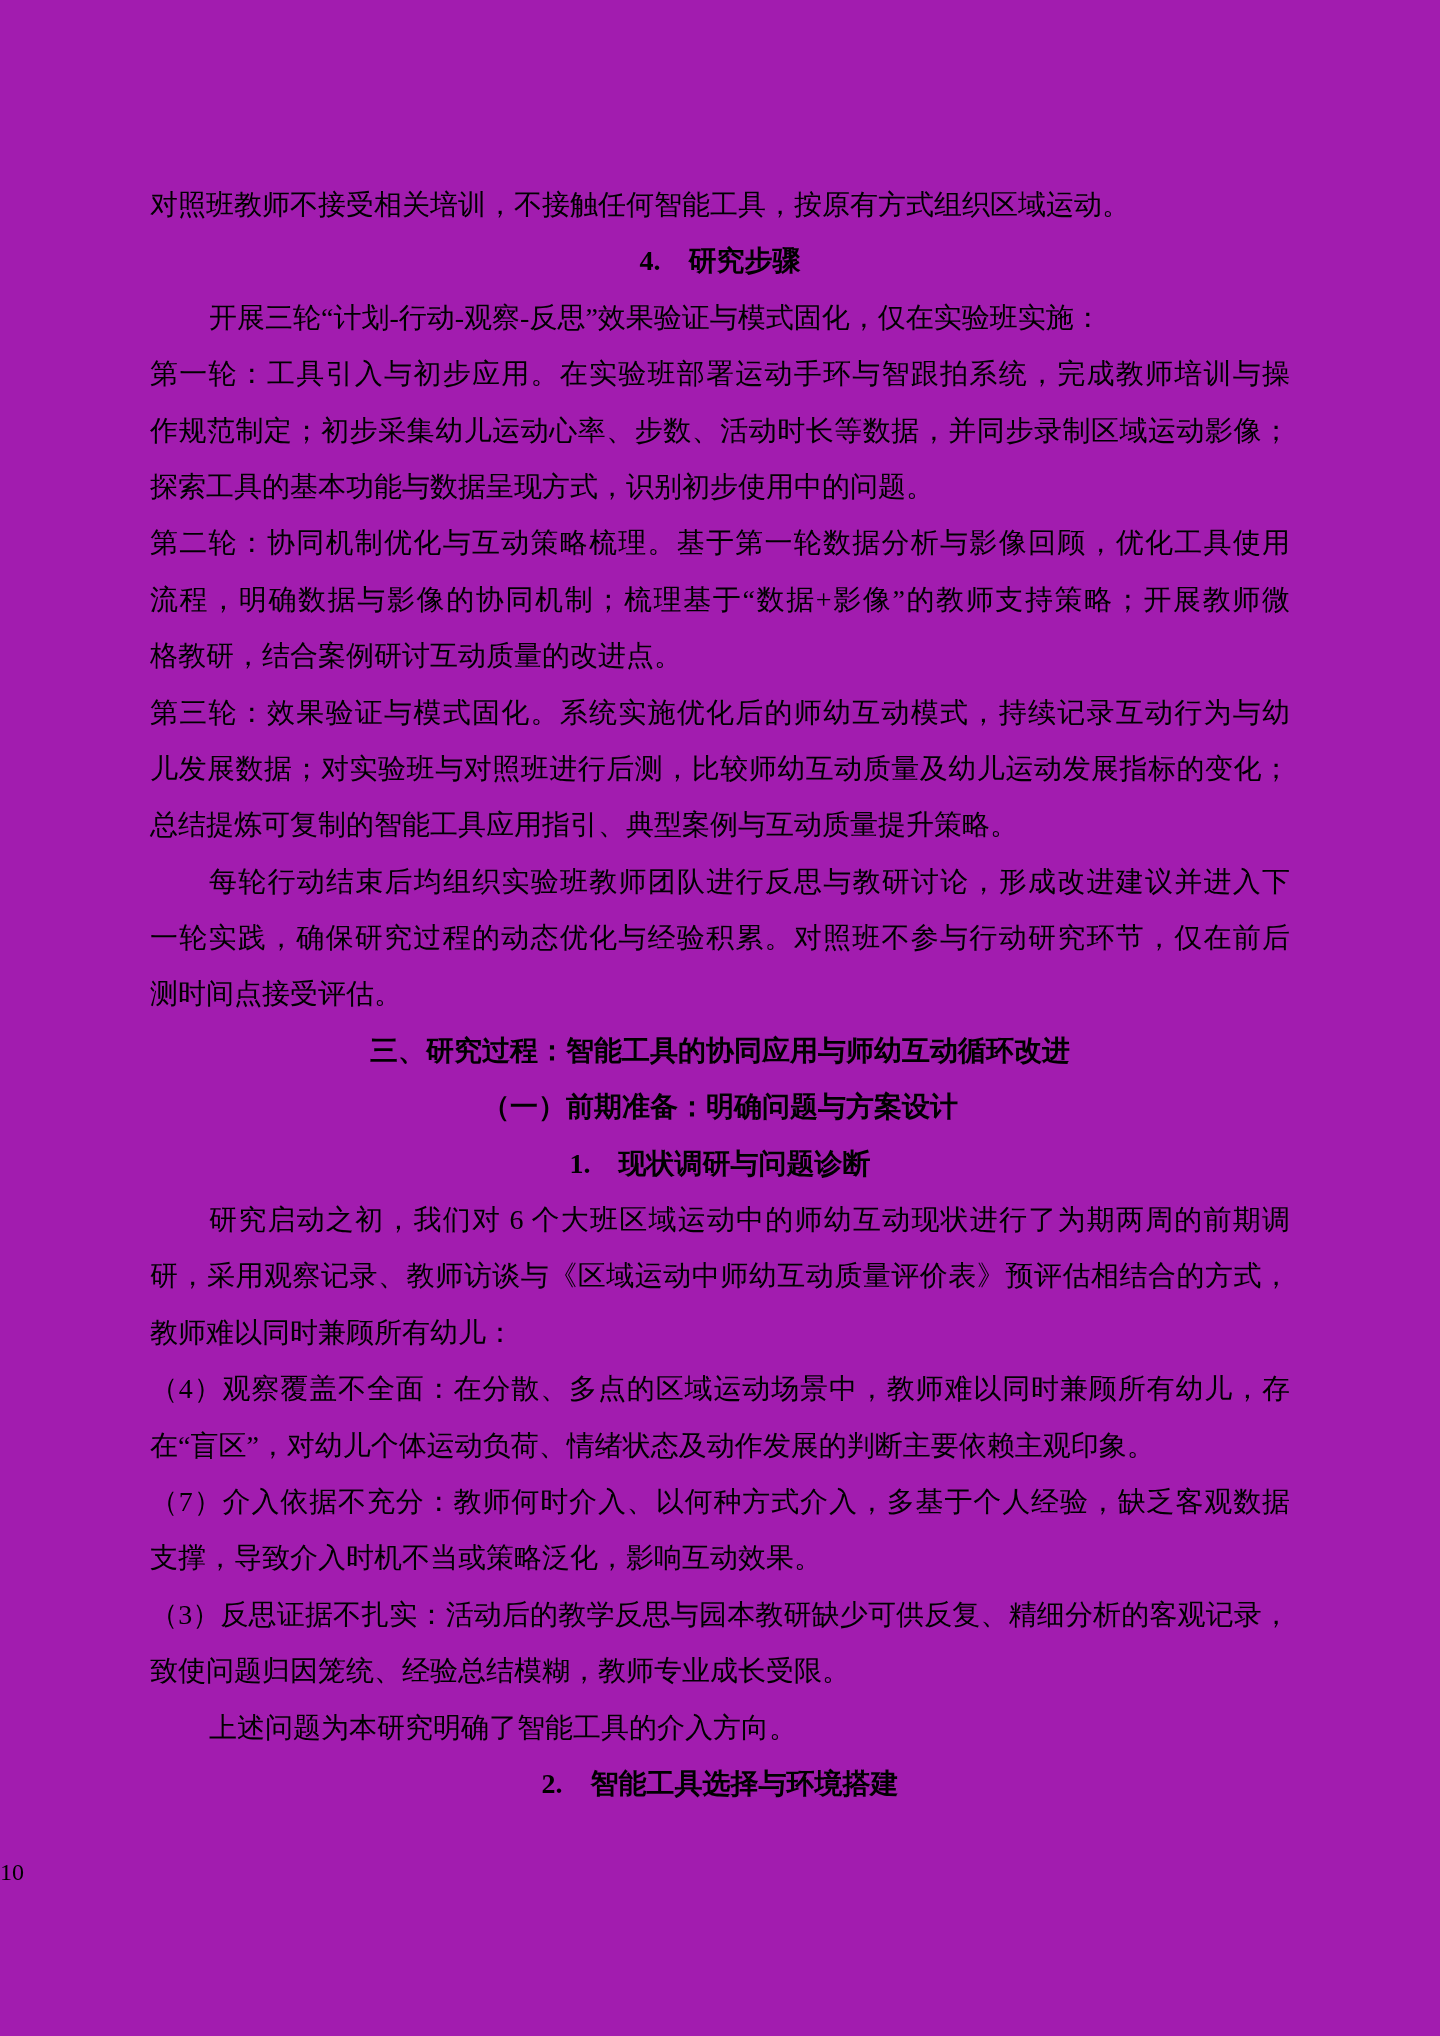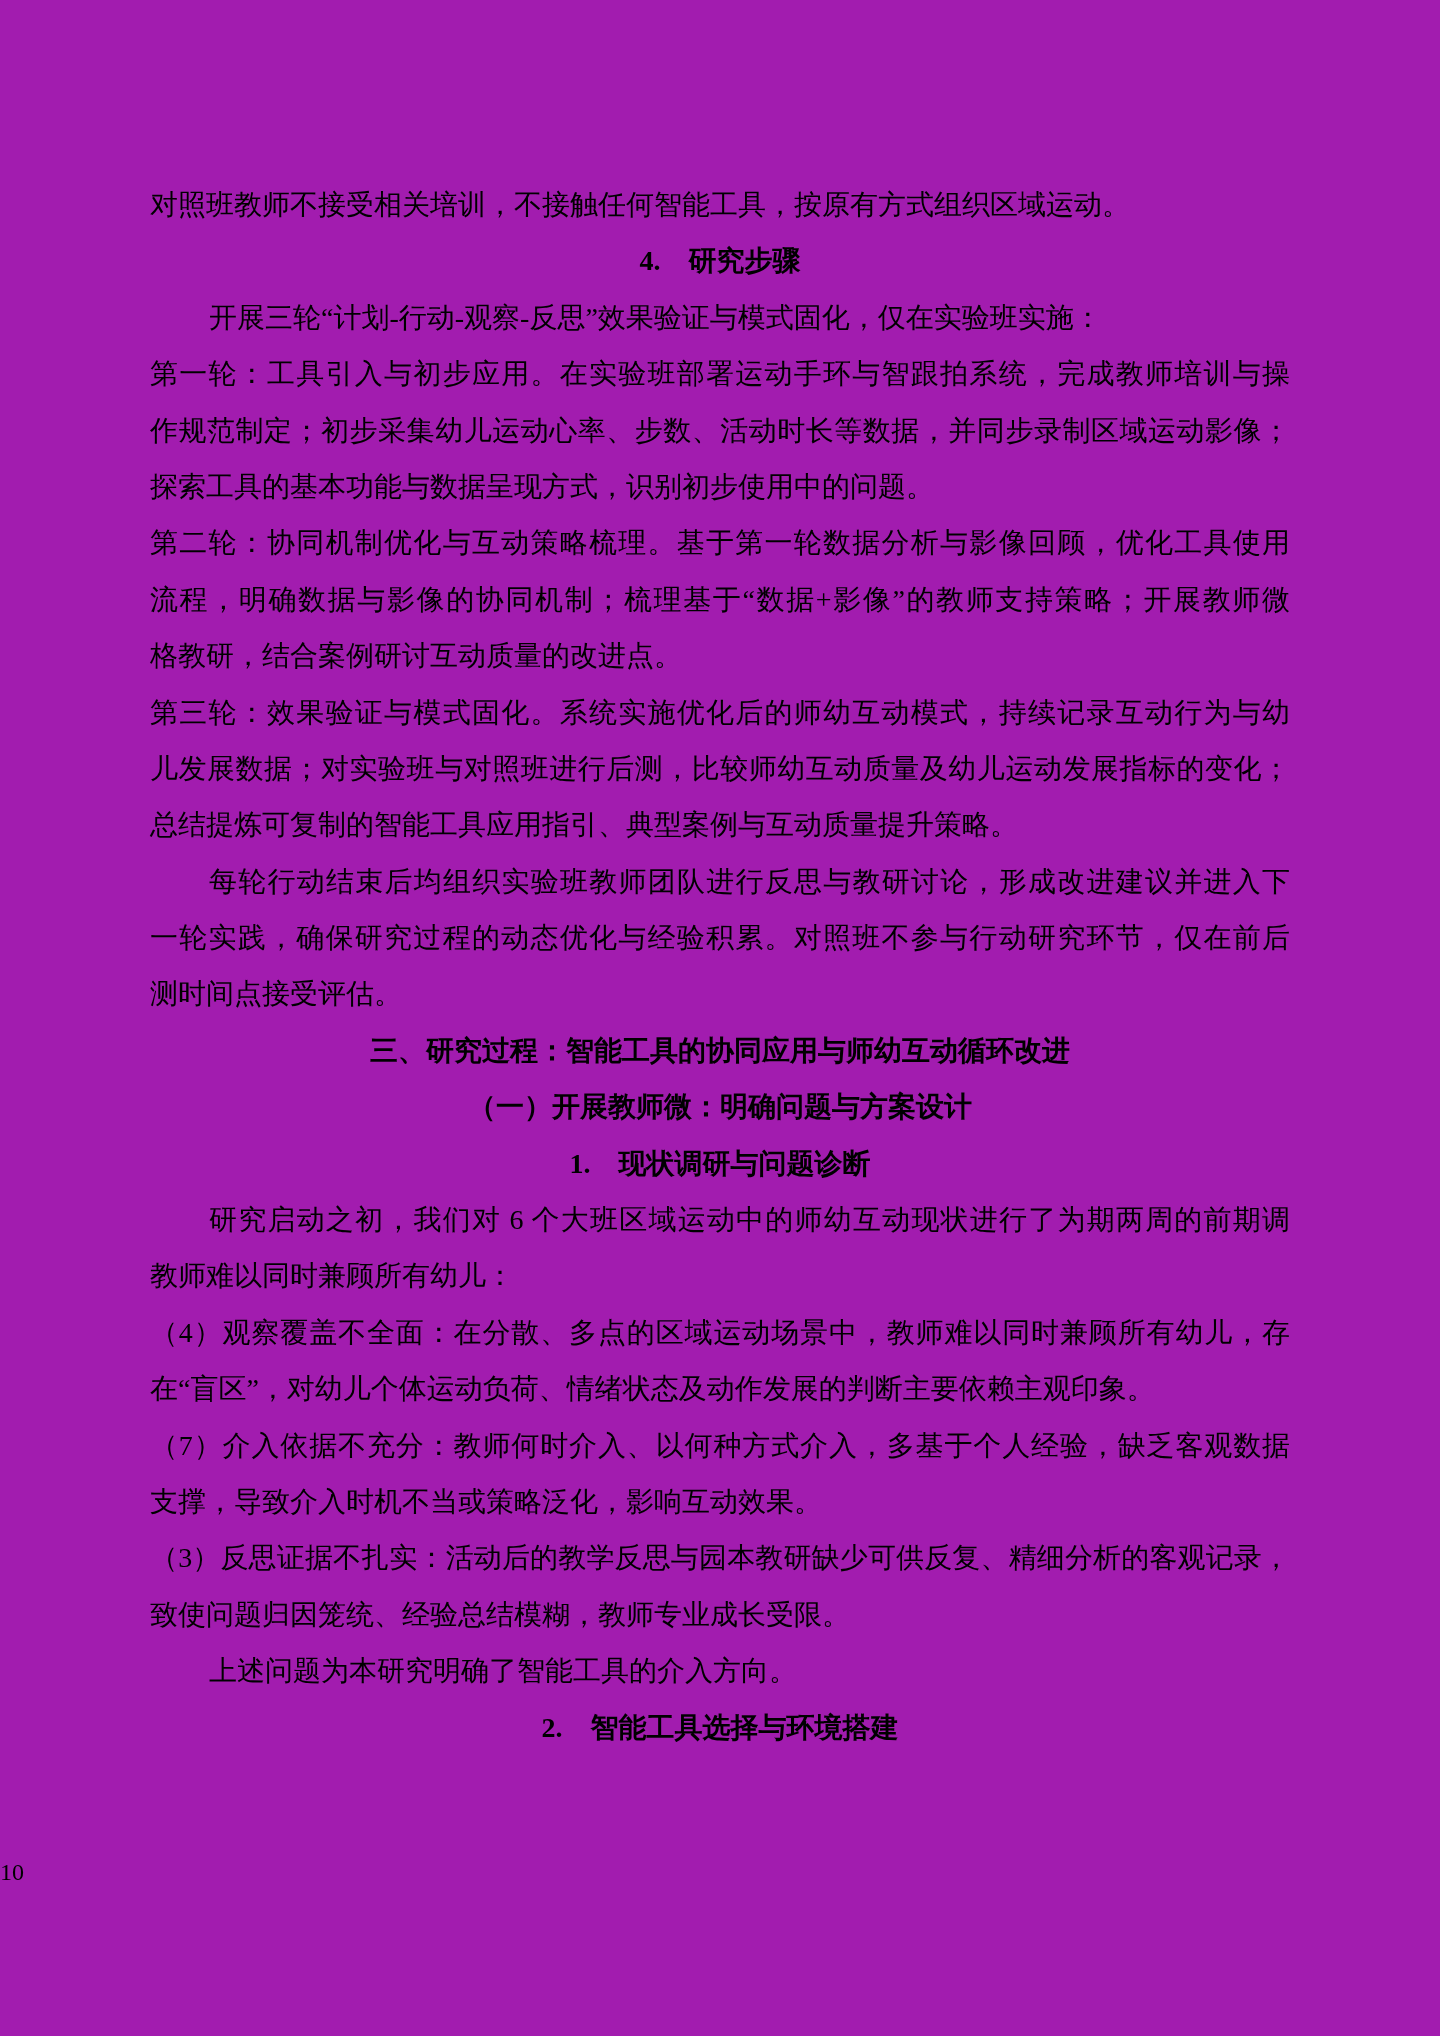--- a/index.html
+++ b/index.html
@@ -70,23 +70,24 @@
     <div class="ln j">第二轮：协同机制优化与互动策略梳理。基于第一轮数据分析与影像回顾，优化工具使用</div>
     <div class="ln j">流程，明确数据与影像的协同机制；梳理基于“数据+影像”的教师支持策略；开展教师微</div>
     <div class="ln">格教研，结合案例研讨互动质量的改进点。</div>
     <div class="ln j">第三轮：效果验证与模式固化。系统实施优化后的师幼互动模式，持续记录互动行为与幼</div>
     <div class="ln j">儿发展数据；对实验班与对照班进行后测，比较师幼互动质量及幼儿运动发展指标的变化；</div>
     <div class="ln">总结提炼可复制的智能工具应用指引、典型案例与互动质量提升策略。</div>
     <div class="ln ind j">每轮行动结束后均组织实验班教师团队进行反思与教研讨论，形成改进建议并进入下</div>
     <div class="ln j">一轮实践，确保研究过程的动态优化与经验积累。对照班不参与行动研究环节，仅在前后</div>
     <div class="ln">测时间点接受评估。</div>
     <div class="ln b">三、研究过程：智能工具的协同应用与师幼互动循环改进</div>
-    <div class="ln b">（一）开展教师微：明确问题与方案设计</div>
+    <div class="ln b">（一）前期准备：明确问题与方案设计</div>
     <div class="ln b">1.　现状调研与问题诊断</div>
     <div class="ln ind j">研究启动之初，我们对 6 个大班区域运动中的师幼互动现状进行了为期两周的前期调</div>
+    <div class="ln j">研，采用观察记录、教师访谈与《区域运动中师幼互动质量评价表》预评估相结合的方式，</div>
     <div class="ln">教师难以同时兼顾所有幼儿：</div>
     <div class="ln j">（4）观察覆盖不全面：在分散、多点的区域运动场景中，教师难以同时兼顾所有幼儿，存</div>
     <div class="ln">在“盲区”，对幼儿个体运动负荷、情绪状态及动作发展的判断主要依赖主观印象。</div>
     <div class="ln j">（7）介入依据不充分：教师何时介入、以何种方式介入，多基于个人经验，缺乏客观数据</div>
     <div class="ln">支撑，导致介入时机不当或策略泛化，影响互动效果。</div>
     <div class="ln j">（3）反思证据不扎实：活动后的教学反思与园本教研缺少可供反复、精细分析的客观记录，</div>
     <div class="ln">致使问题归因笼统、经验总结模糊，教师专业成长受限。</div>
     <div class="ln ind">上述问题为本研究明确了智能工具的介入方向。</div>
     <div class="ln b">2.　智能工具选择与环境搭建</div>
   </div>

